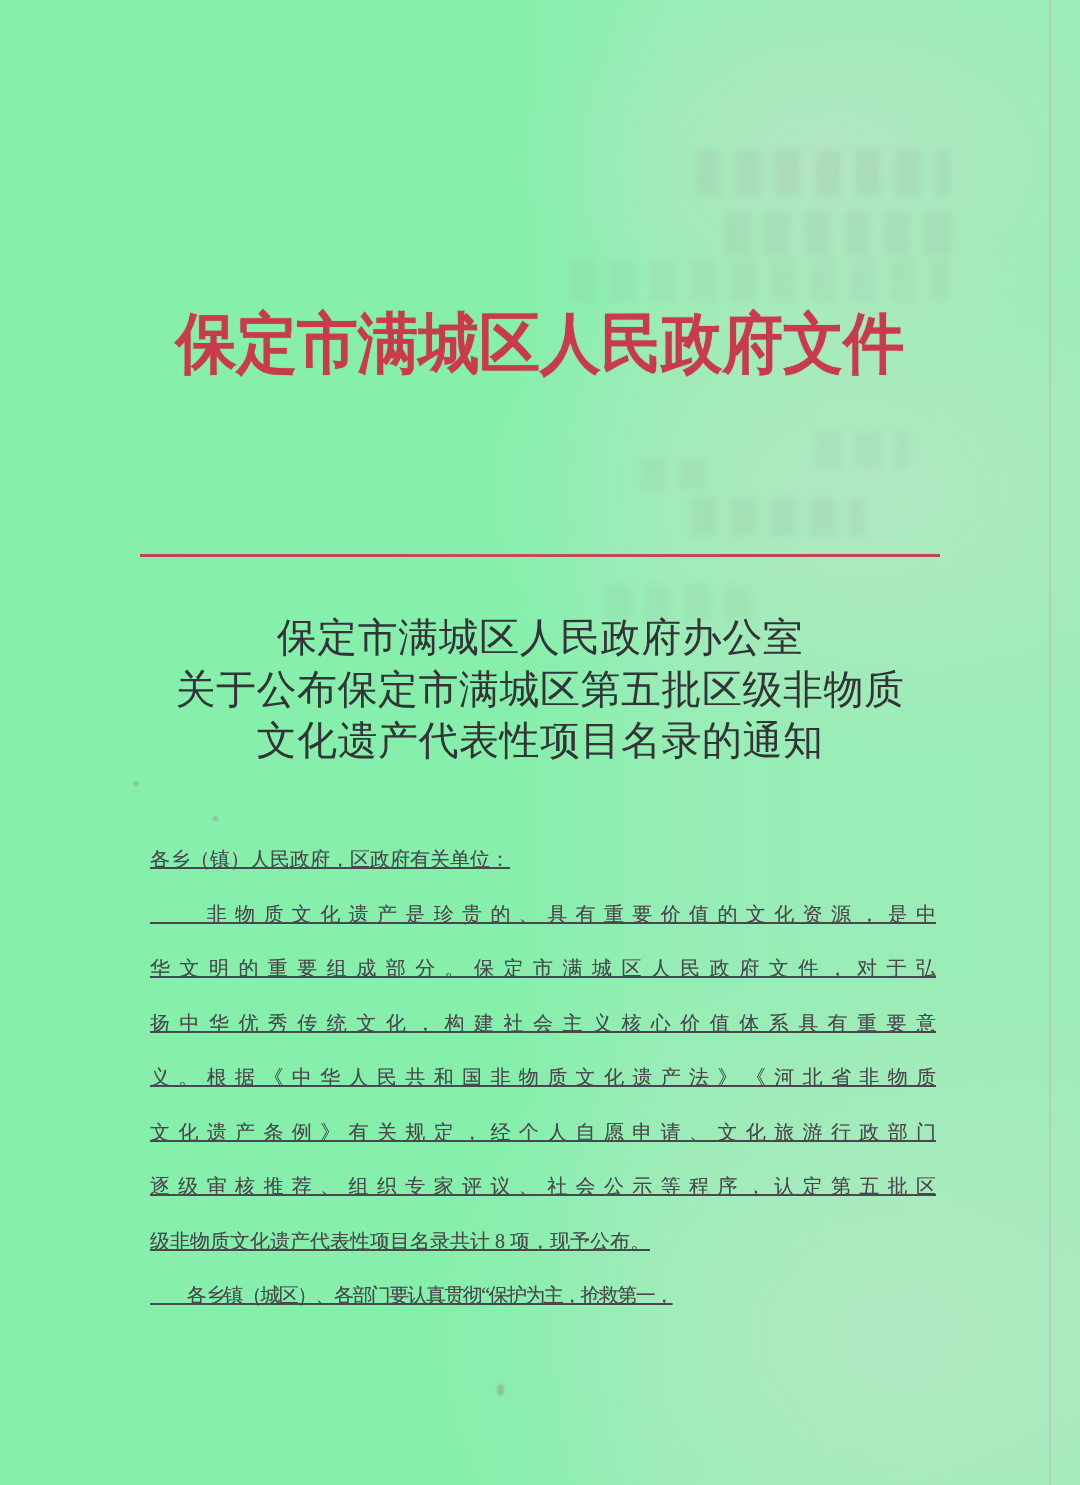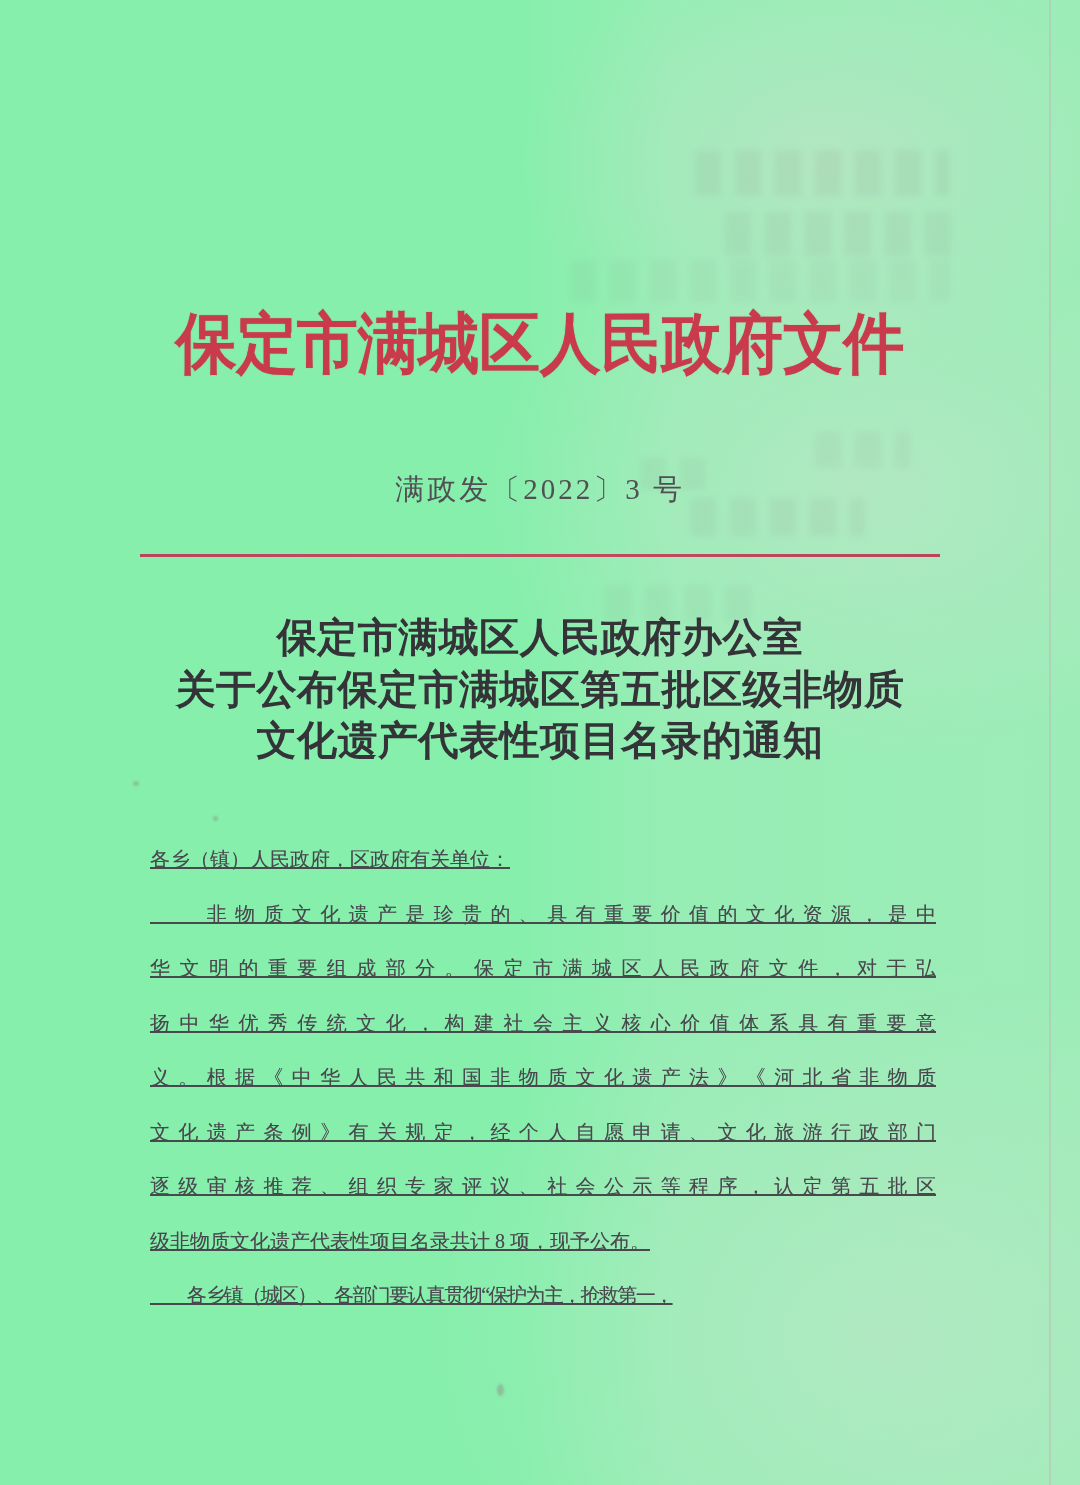--- a/index.html
+++ b/index.html
@@ -54,21 +54,21 @@
   }
   .red-rule{
     position:absolute;top:554px;left:140px;width:800px;height:3px;
     background:linear-gradient(90deg,#b8455a,#c44b5f 40%,#b8455a);
   }
   .notice-title{
     position:absolute;top:612px;left:0;width:1080px;
     text-align:center;color:#333338;
   }
   .notice-title .t-line{
-    font-size:40px;font-weight:700;line-height:51.5px;
+    font-size:40px;font-weight:400;line-height:51.5px;
     letter-spacing:.5px;white-space:nowrap;text-align:center;
   }
   .body-text{
     position:absolute;top:832px;left:150px;width:786px;
     color:#49484e;font-size:20px;line-height:54.5px;
     text-shadow:0 0 .4px rgba(70,70,76,.4);
     text-decoration:underline;
   }
   .body-text .b-line{white-space:nowrap;}
   .body-text .fill{
@@ -93,21 +93,20 @@
   <div class="ghost" style="left:690px;top:498px;width:175px;height:38px;opacity:.5;"></div>
   <div class="ghost" style="left:605px;top:585px;width:150px;height:36px;opacity:.4;"></div>
   <div class="speck" style="left:133px;top:781px;width:6px;height:5px;"></div>
   <div class="speck" style="left:213px;top:816px;width:5px;height:5px;"></div>
   <div class="speck" style="left:497px;top:1384px;width:7px;height:12px;"></div>
 
   <div class="edge-line"></div>
 
   <div class="letterhead">保定市满城区人民政府文件</div>
 
-  <div class="doc-number">满政发〔2022〕3 号</div>
 
   <div class="red-rule"></div>
 
   <div class="notice-title">
     <div class="t-line">保定市满城区人民政府办公室</div>
     <div class="t-line">关于公布保定市满城区第五批区级非物质</div>
     <div class="t-line">文化遗产代表性项目名录的通知</div>
   </div>
 
   <div class="body-text">

